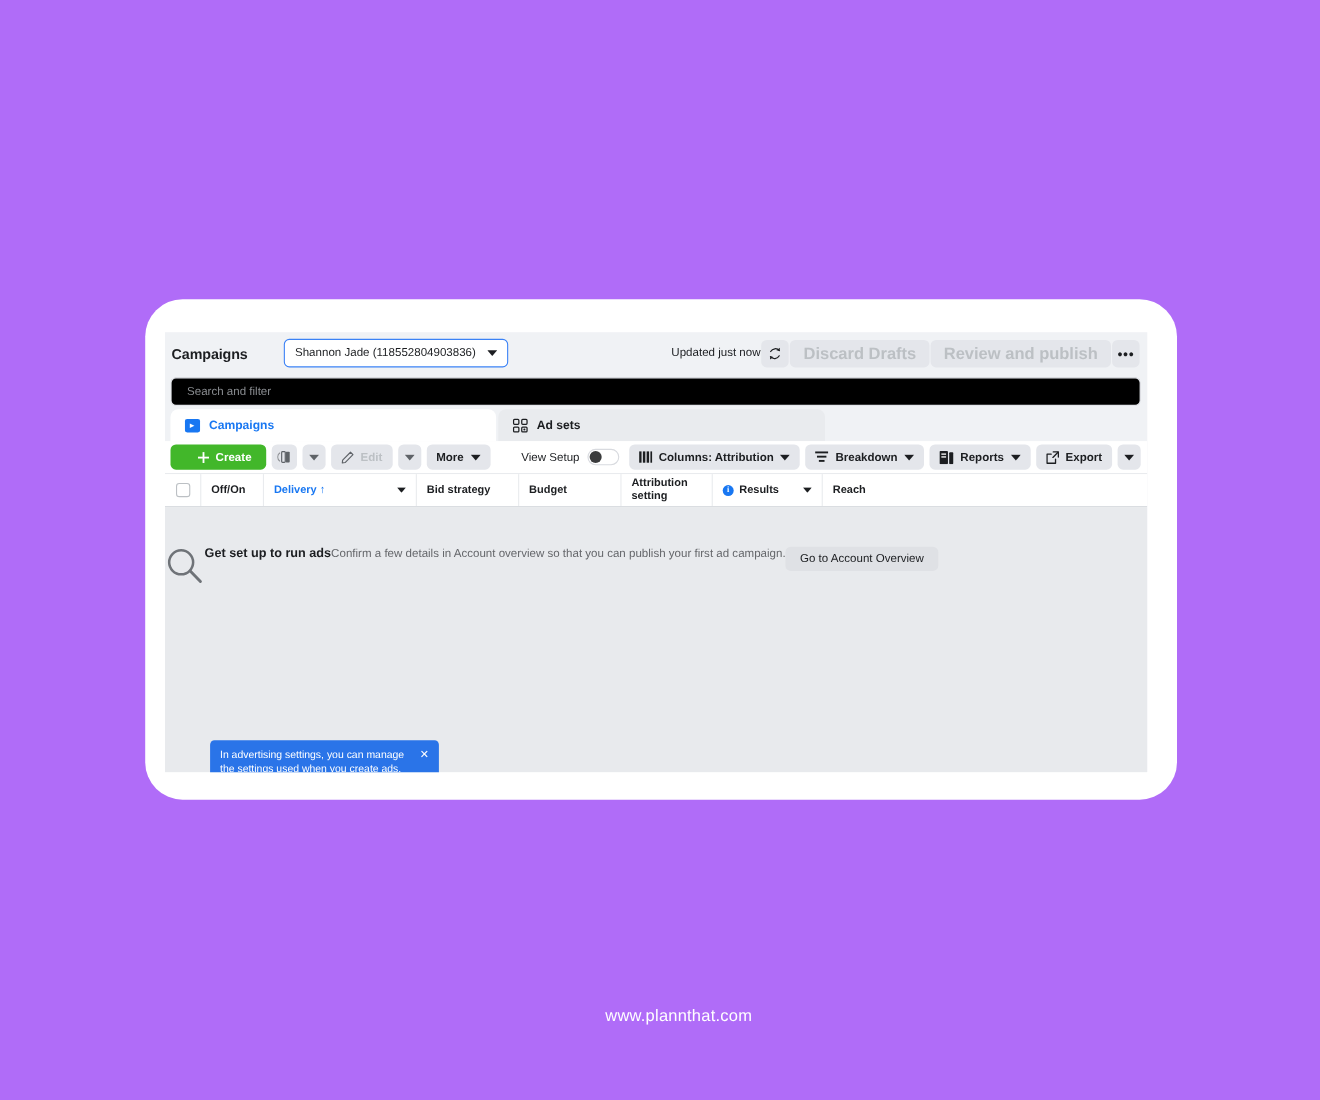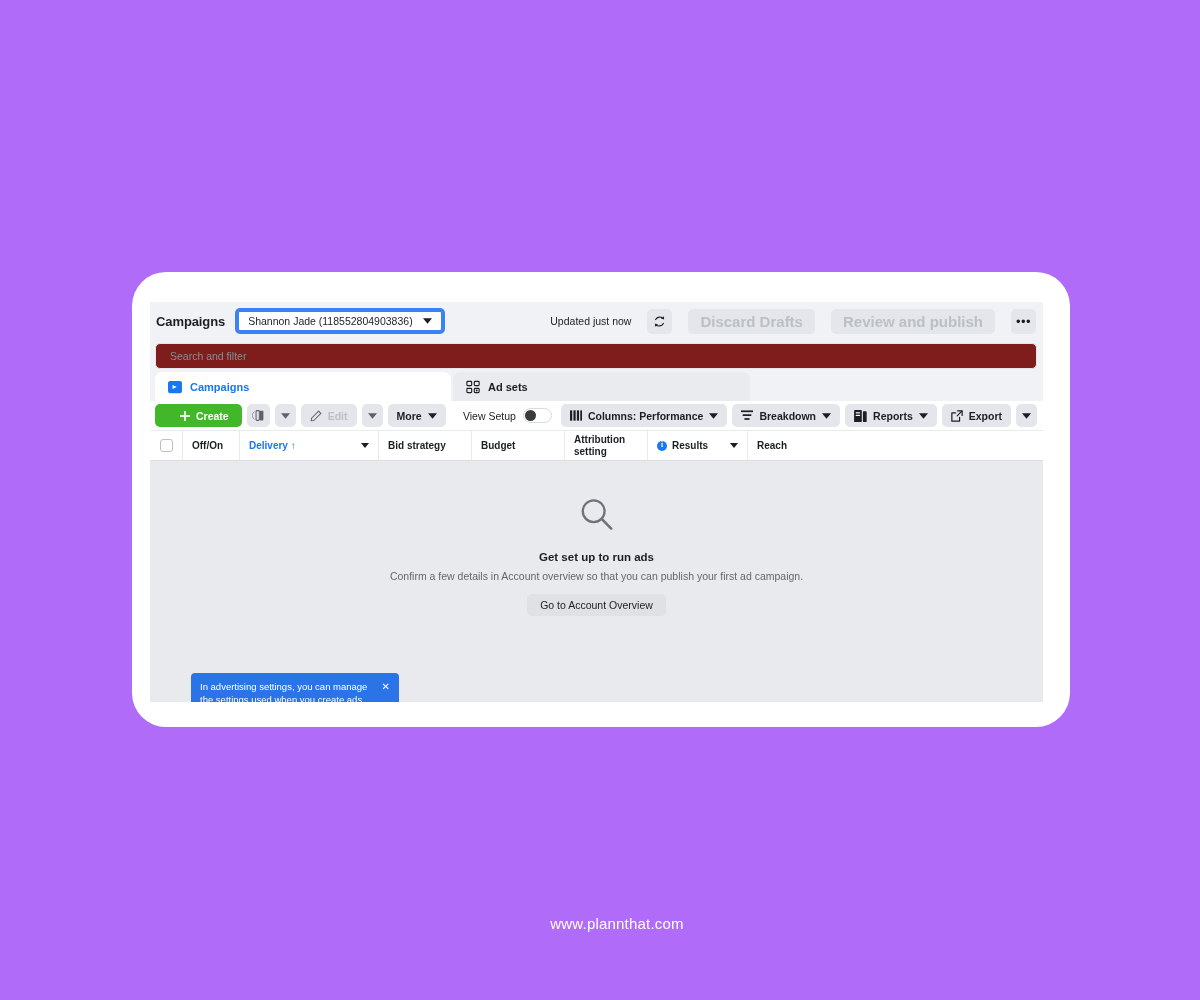--- a/index.html
+++ b/index.html
@@ -40,31 +40,32 @@
   }
   .page-title {
     font-size: 13px; font-weight: bold; color: #1c1e21;
     letter-spacing: -.1px;
     margin-right: 10px;
   }
   .account-select {
     height: 26px;
     min-width: 204px;
     background: #ffffff;
-    border: 4px solid #3b82f6;
+    border: 1px solid #3b82f6;
     border-radius: 5px;
     display: flex; align-items: center;
     padding: 0 9px;
     font-size: 10.5px; color: #1c1e21;
     justify-content: space-between;
     gap: 10px;
+    margin-left: 23px;
   }
   .topbar-right {
     margin-left: auto;
-    display: flex; align-items: center; gap: 16px;
+    display: flex; align-items: center; gap: 1px;
     padding-right: 2px;
   }
   .updated-text { font-size: 10.5px; color: #1c1e21; }
   .icon-btn {
     width: 25px; height: 25px;
     background: #e4e6eb; border-radius: 5px;
     display: flex; align-items: center; justify-content: center;
     color: #1c1e21;
   }
   .ghost-btn {
@@ -79,21 +80,21 @@
   
   .searchrow {
     height: 32px;
     display: flex; align-items: center; gap: 6px;
     padding: 0 6px 0 5px;
     flex: 0 0 auto;
   }
   .search-input {
     flex: 1 1 auto;
     height: 26px;
-    background: #7f1d1d;
+    background: #000000;
     border: 1px solid #e4e6eb;
     border-radius: 5px;
     display: flex; align-items: center;
     padding: 0 14px;
     font-size: 10.5px; color: #8a8d91;
   }
   .date-select {
     height: 26px;
     background: #e4e6eb; border-radius: 5px;
     display: flex; align-items: center; gap: 9px;
@@ -191,21 +192,21 @@
 
   
   .tbody {
     flex: 1 1 auto;
     background: #e8eaed;
     position: relative;
   }
   .empty {
     position: absolute;
     left: 0; right: 0; top: 36px;
-    display: flex; flex-direction: column; align-items: center;
+    display: flex; flex-direction: row; 
   }
   .empty-icon { color: #6f7378; margin-bottom: 14px; }
   .empty-title { font-size: 11.5px; font-weight: bold; color: #1c1e21; margin-bottom: 7px; }
   .empty-sub { font-size: 10.5px; color: #65676b; margin-bottom: 12px; }
   .empty-btn {
     height: 22px; padding: 0 13px;
     background: #dfe1e5; border-radius: 5px;
     display: flex; align-items: center;
     font-size: 10.5px; color: #1c1e21;
   }
@@ -354,21 +355,21 @@
       </span>
     </div>
 
     <div class="btn">
       <svg width="12" height="11" viewBox="0 0 14 12">
         <rect x="0" y="0" width="2.6" height="12" fill="#1c1e21"></rect>
         <rect x="4" y="0" width="2.6" height="12" fill="#1c1e21"></rect>
         <rect x="8" y="0" width="2.6" height="12" fill="#1c1e21"></rect>
         <rect x="12" y="0" width="2" height="12" fill="#1c1e21"></rect>
       </svg>
-      <span>Columns: Performance</span>
+      <span>Columns: Attribution</span>
       <svg width="9" height="6" viewBox="0 0 10 6">
         <path d="M0 0 L5 6 L10 0 Z" fill="#1c1e21"></path>
       </svg>
     </div>
 
     <div class="btn">
       <svg width="12" height="12" viewBox="0 0 14 14">
         <rect x="0" y="0.5" width="14" height="2" fill="#1c1e21"></rect>
         <rect x="2" y="5" width="10" height="2" fill="#1c1e21"></rect>
         <rect x="4" y="9.5" width="6" height="2" fill="#1c1e21"></rect>

